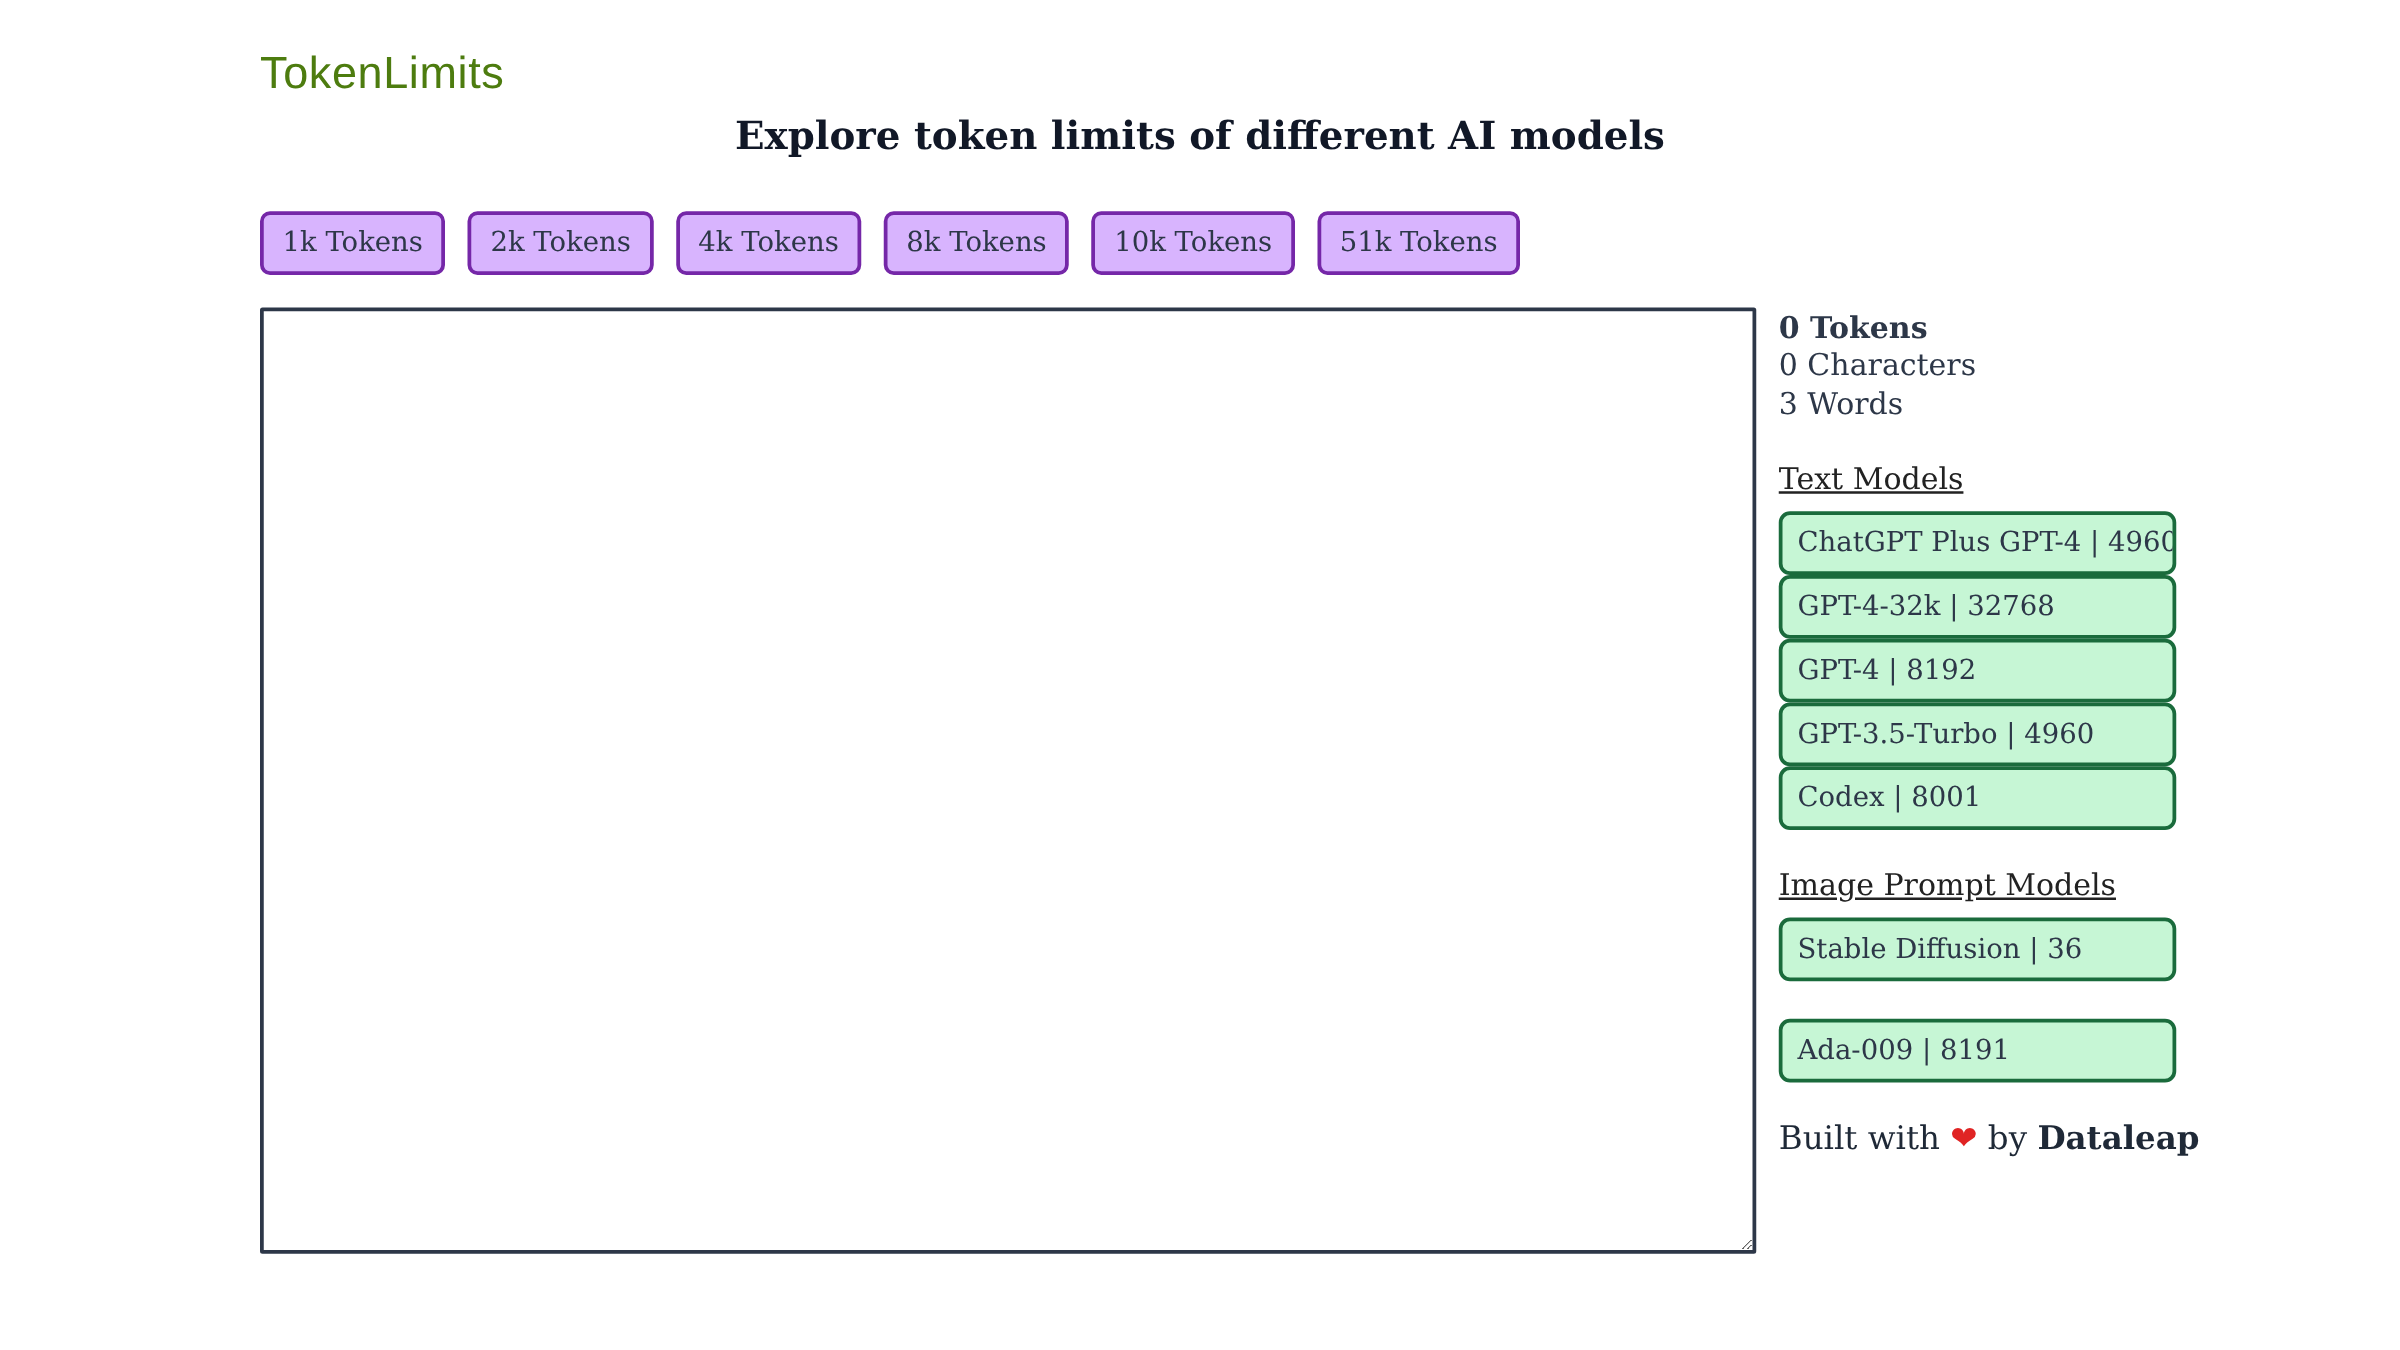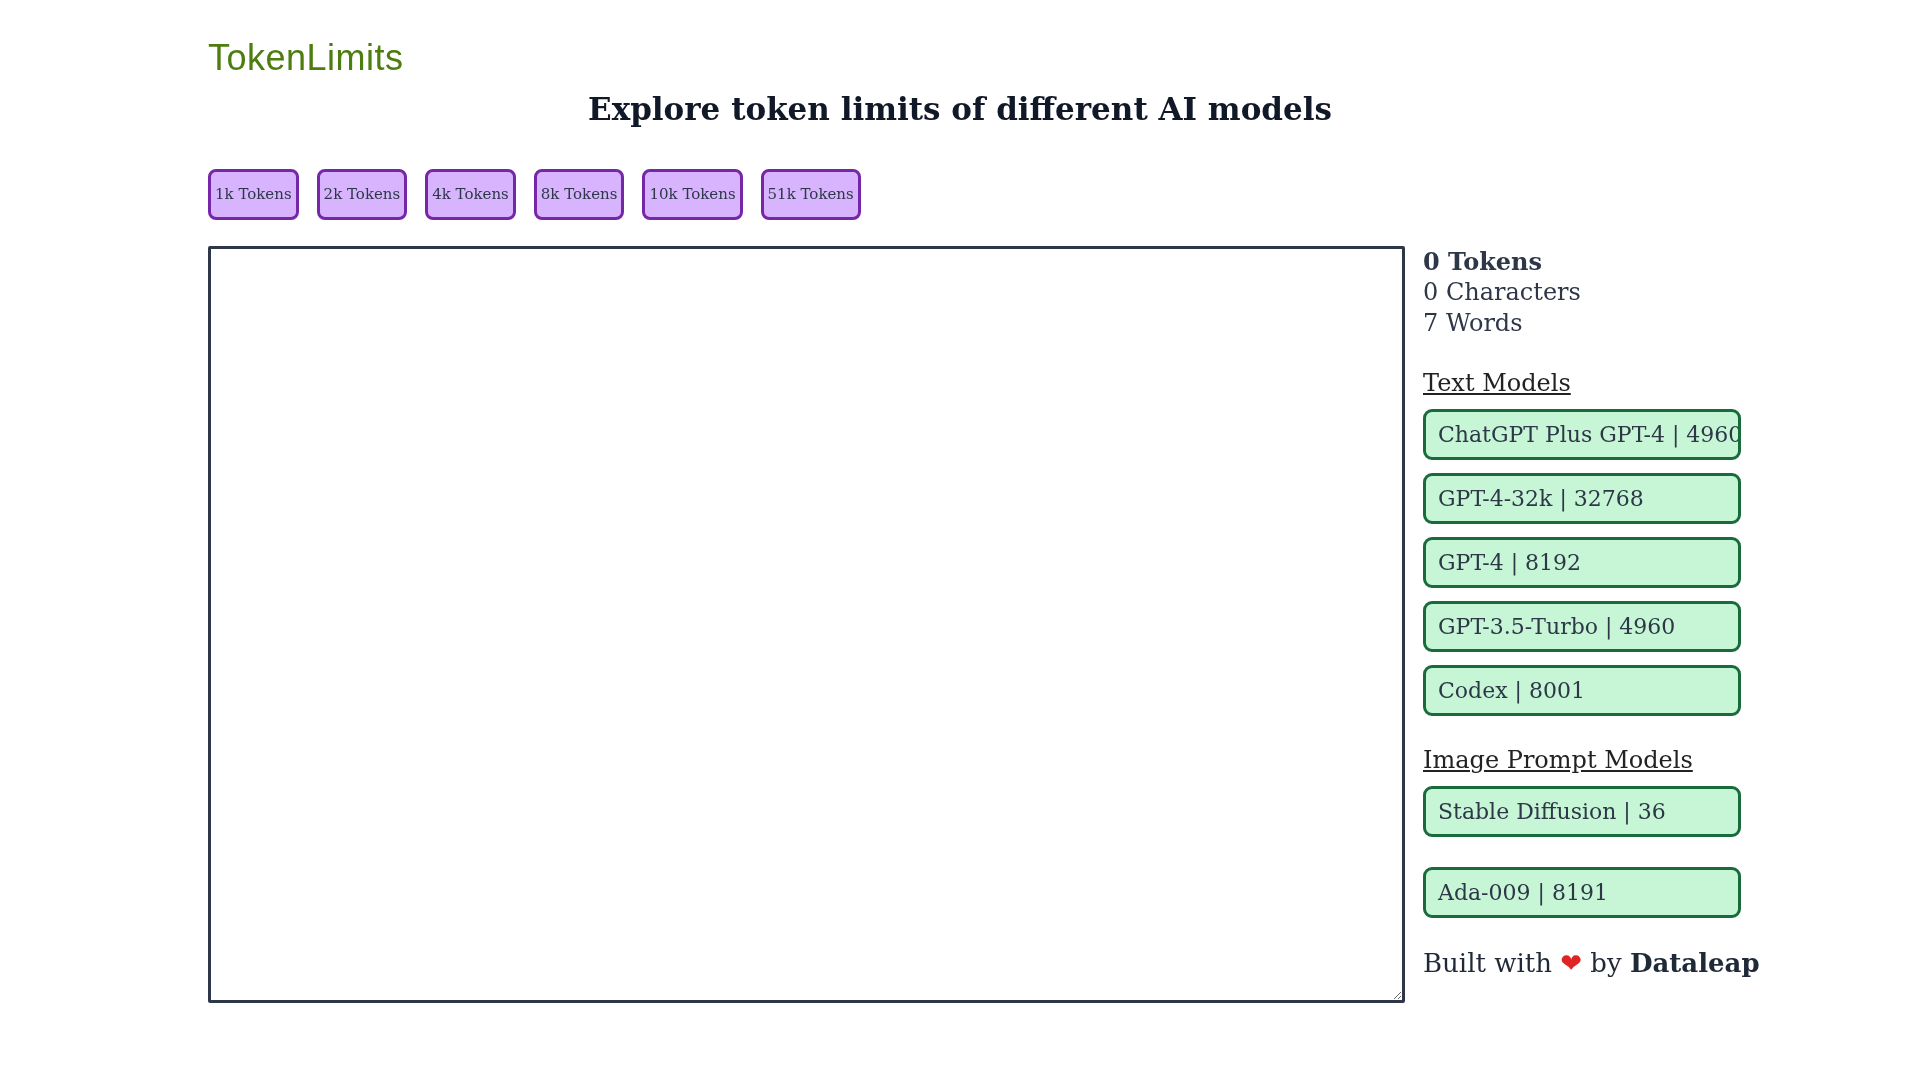--- a/index.html
+++ b/index.html
@@ -20,23 +20,23 @@
     display:inline-block;cursor:pointer;
   }
   .page-heading{
     margin:12px 0 0 0;text-align:center;
     font-size:31px;font-weight:700;color:#111827;
   }
   .token-buttons{
     margin:42px 0 0 208px;display:flex;gap:18px;
   }
   .token-btn{
-    font-family:inherit;font-size:15px;color:var(--ink);
+    font-family:inherit;font-size:22px;color:var(--ink);
     background:var(--purple-bg);border:3px solid var(--purple-border);
-    border-radius:8px;padding:8px 4px;cursor:pointer;line-height:29px;
+    border-radius:8px;padding:8px 15px;cursor:pointer;line-height:29px;
   }
   .main{
     display:flex;margin:26px 0 0 208px;gap:18px;align-items:flex-start;
   }
   .editor{
     width:1197px;height:757px;flex:none;
     border:3px solid var(--frame);border-radius:2px;
     resize:both;outline:none;padding:6px 8px;
     font-family:inherit;font-size:22px;color:var(--ink);background:#fff;
   }
@@ -46,21 +46,21 @@
   .model-section{margin-top:30px;}
   .models-title{
     font-size:24px;font-weight:400;margin:0 0 12px 0;
     text-decoration:underline;color:#222;
   }
   .model-btn{
     display:block;width:318px;text-align:left;
     font-family:inherit;font-size:22px;color:var(--ink);
     background:var(--green-bg);border:3px solid var(--green-border);
     border-radius:9px;padding:9px 8px 9px 12px;line-height:27px;
-    margin-bottom:13px;cursor:pointer;white-space:nowrap;overflow:hidden;
+    cursor:pointer;white-space:nowrap;overflow:hidden;
   }
   .model-btn:last-child{margin-bottom:0;}
   .footer{
     margin-top:30px;width:320px;text-align:center;
     font-size:26px;color:#1f2937;white-space:nowrap;
   }
   .heart{color:var(--heart);font-family:"DejaVu Sans",sans-serif;}
   .brand{font-weight:700;cursor:pointer;}
 </style>
 </head>
@@ -82,21 +82,21 @@
 </div>
 
 <div class="main">
 
   <textarea class="editor" placeholder="" style=""></textarea>
 
   <div class="sidebar">
 
     <div class="stat bold">0 Tokens</div>
     <div class="stat">0 Characters</div>
-    <div class="stat">7 Words</div>
+    <div class="stat">3 Words</div>
 
     <div class="model-section">
       <h2 class="models-title">Text Models</h2>
       <button class="model-btn">ChatGPT Plus GPT-4 | 4960</button>
       <button class="model-btn">GPT-4-32k | 32768</button>
       <button class="model-btn">GPT-4 | 8192</button>
       <button class="model-btn">GPT-3.5-Turbo | 4960</button>
       <button class="model-btn">Codex | 8001</button>
     </div>
 

